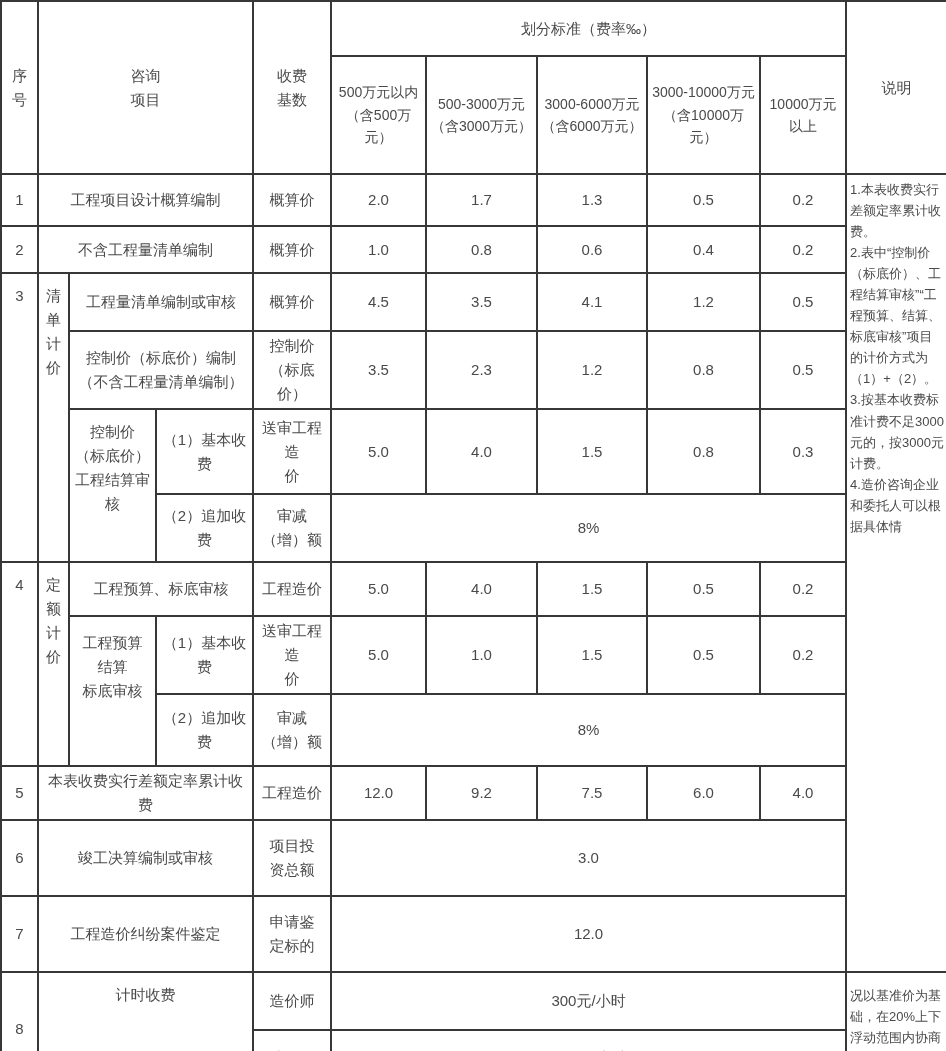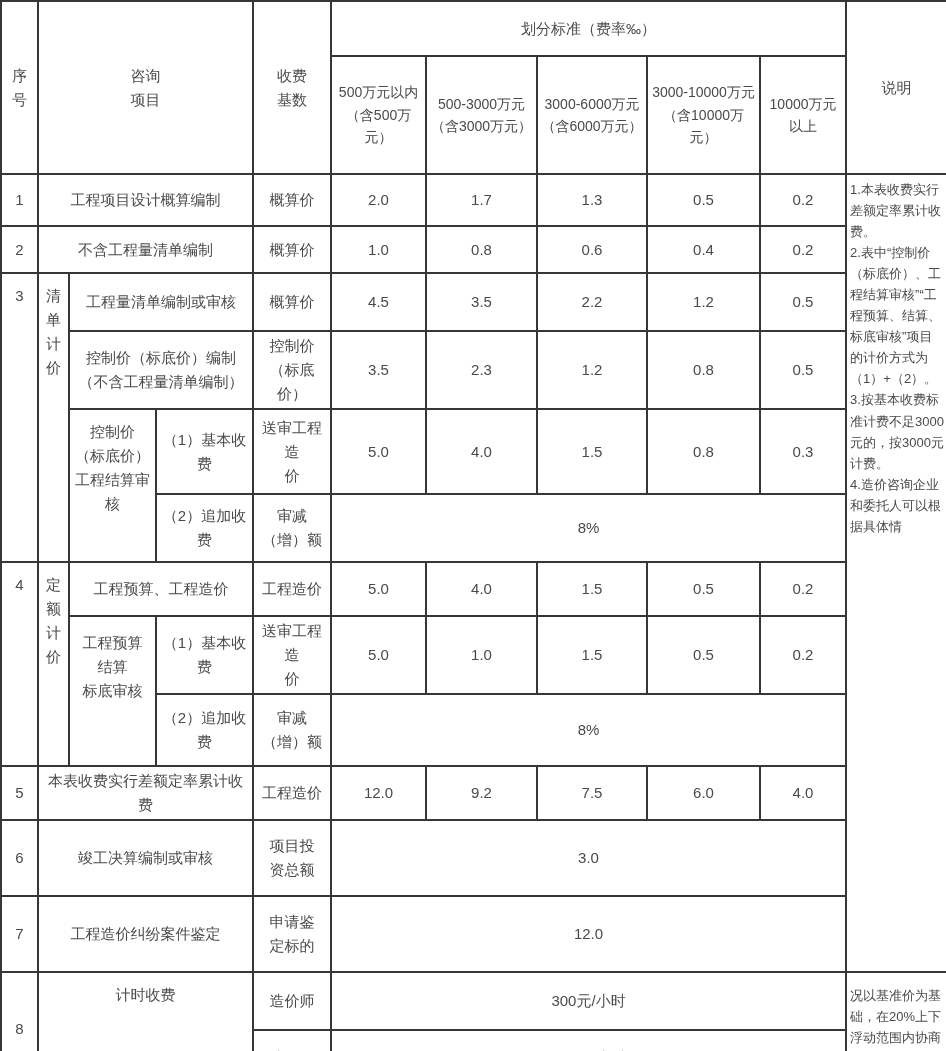--- a/index.html
+++ b/index.html
@@ -126,21 +126,21 @@
     <tr class="h3a">
       <td rowspan="4" class="v-top">3</td>
       <td rowspan="4" class="v-top">清
 单
 计
 价</td>
       <td colspan="2">工程量清单编制或审核</td>
       <td>概算价</td>
       <td>4.5</td>
       <td>3.5</td>
-      <td>2.2</td>
+      <td>4.1</td>
       <td>1.2</td>
       <td>0.5</td>
     </tr>
 
     <tr class="h3b">
       <td colspan="2">控制价（标底价）编制
 （不含工程量清单编制）</td>
       <td>控制价
 （标底价）</td>
       <td>3.5</td>
@@ -172,21 +172,21 @@
 （增）额</td>
       <td colspan="5">8%</td>
     </tr>
 
     <tr class="h4a">
       <td rowspan="3" class="v-top">4</td>
       <td rowspan="3" class="v-top">定
 额
 计
 价</td>
-      <td colspan="2">工程预算、工程造价</td>
+      <td colspan="2">工程预算、标底审核</td>
       <td>工程造价</td>
       <td>5.0</td>
       <td>4.0</td>
       <td>1.5</td>
       <td>0.5</td>
       <td>0.2</td>
     </tr>
 
     <tr class="h4b">
       <td rowspan="2" class="v-top-deep">工程预算

